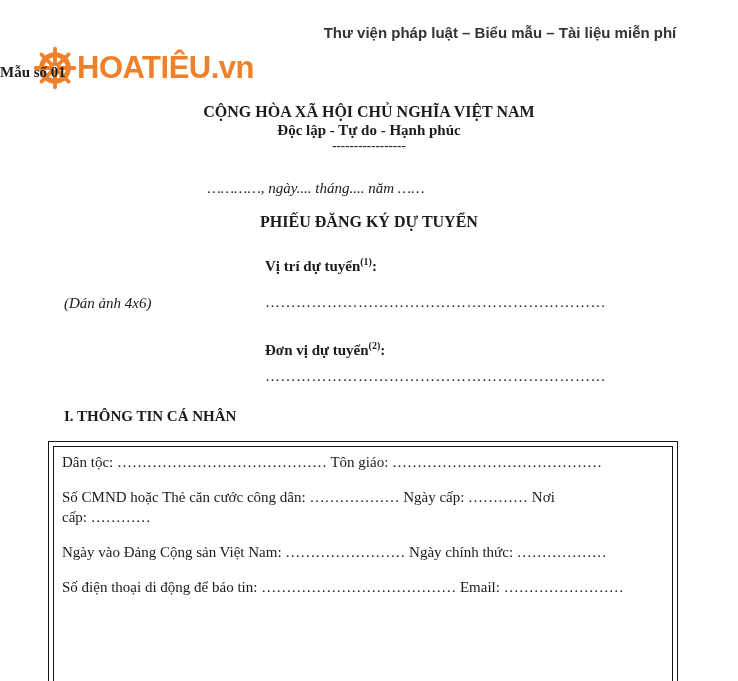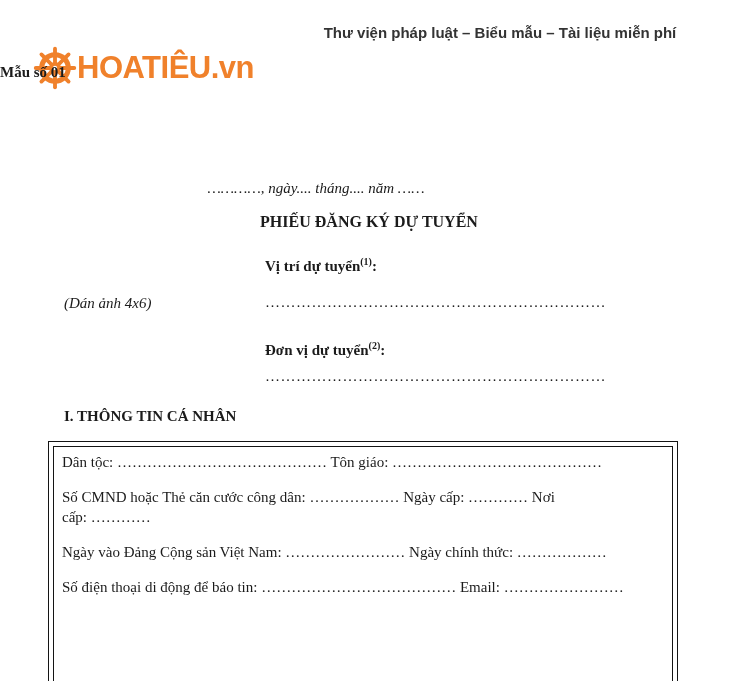--- a/index.html
+++ b/index.html
@@ -73,20 +73,25 @@
         <circle cx="24" cy="24" r="14.5" fill="none" stroke="#F0812B" stroke-width="5.5"></circle>
         <circle cx="24" cy="24" r="6.5" fill="#F0812B"></circle>
         <circle cx="24" cy="24" r="2.4" fill="#ffffff"></circle>
       </svg>
     </span>
     <span class="brand-text"><span>HOATIÊU</span><span>.vn</span></span>
   </div>
   <div class="tagline">Thư viện pháp luật – Biểu mẫu – Tài liệu miễn phí</div>
 
   <div class="form-number">Mẫu số 01</div>
+  <div class="national-header">
+    <div class="nh-country">CỘNG HÒA XÃ HỘI CHỦ NGHĨA VIỆT NAM</div>
+    <div class="nh-motto">Độc lập - Tự do - Hạnh phúc</div>
+    <div class="nh-divider">-----------------</div>
+  </div>
 
   <div class="date-line">…………, ngày.... tháng.... năm ……</div>
   <div class="form-title">PHIẾU ĐĂNG KÝ DỰ TUYỂN</div>
 
   <div class="field-label field-position"><span>Vị trí dự tuyển</span><sup>(1)</sup><span>:</span></div>
   <div class="photo-note">(Dán ảnh 4x6)</div>
   <div class="dotline dotline1">…………………………………………………………</div>
 
   <div class="field-label field-unit"><span>Đơn vị dự tuyển</span><sup>(2)</sup><span>:</span></div>
   <div class="dotline dotline2">…………………………………………………………</div>

